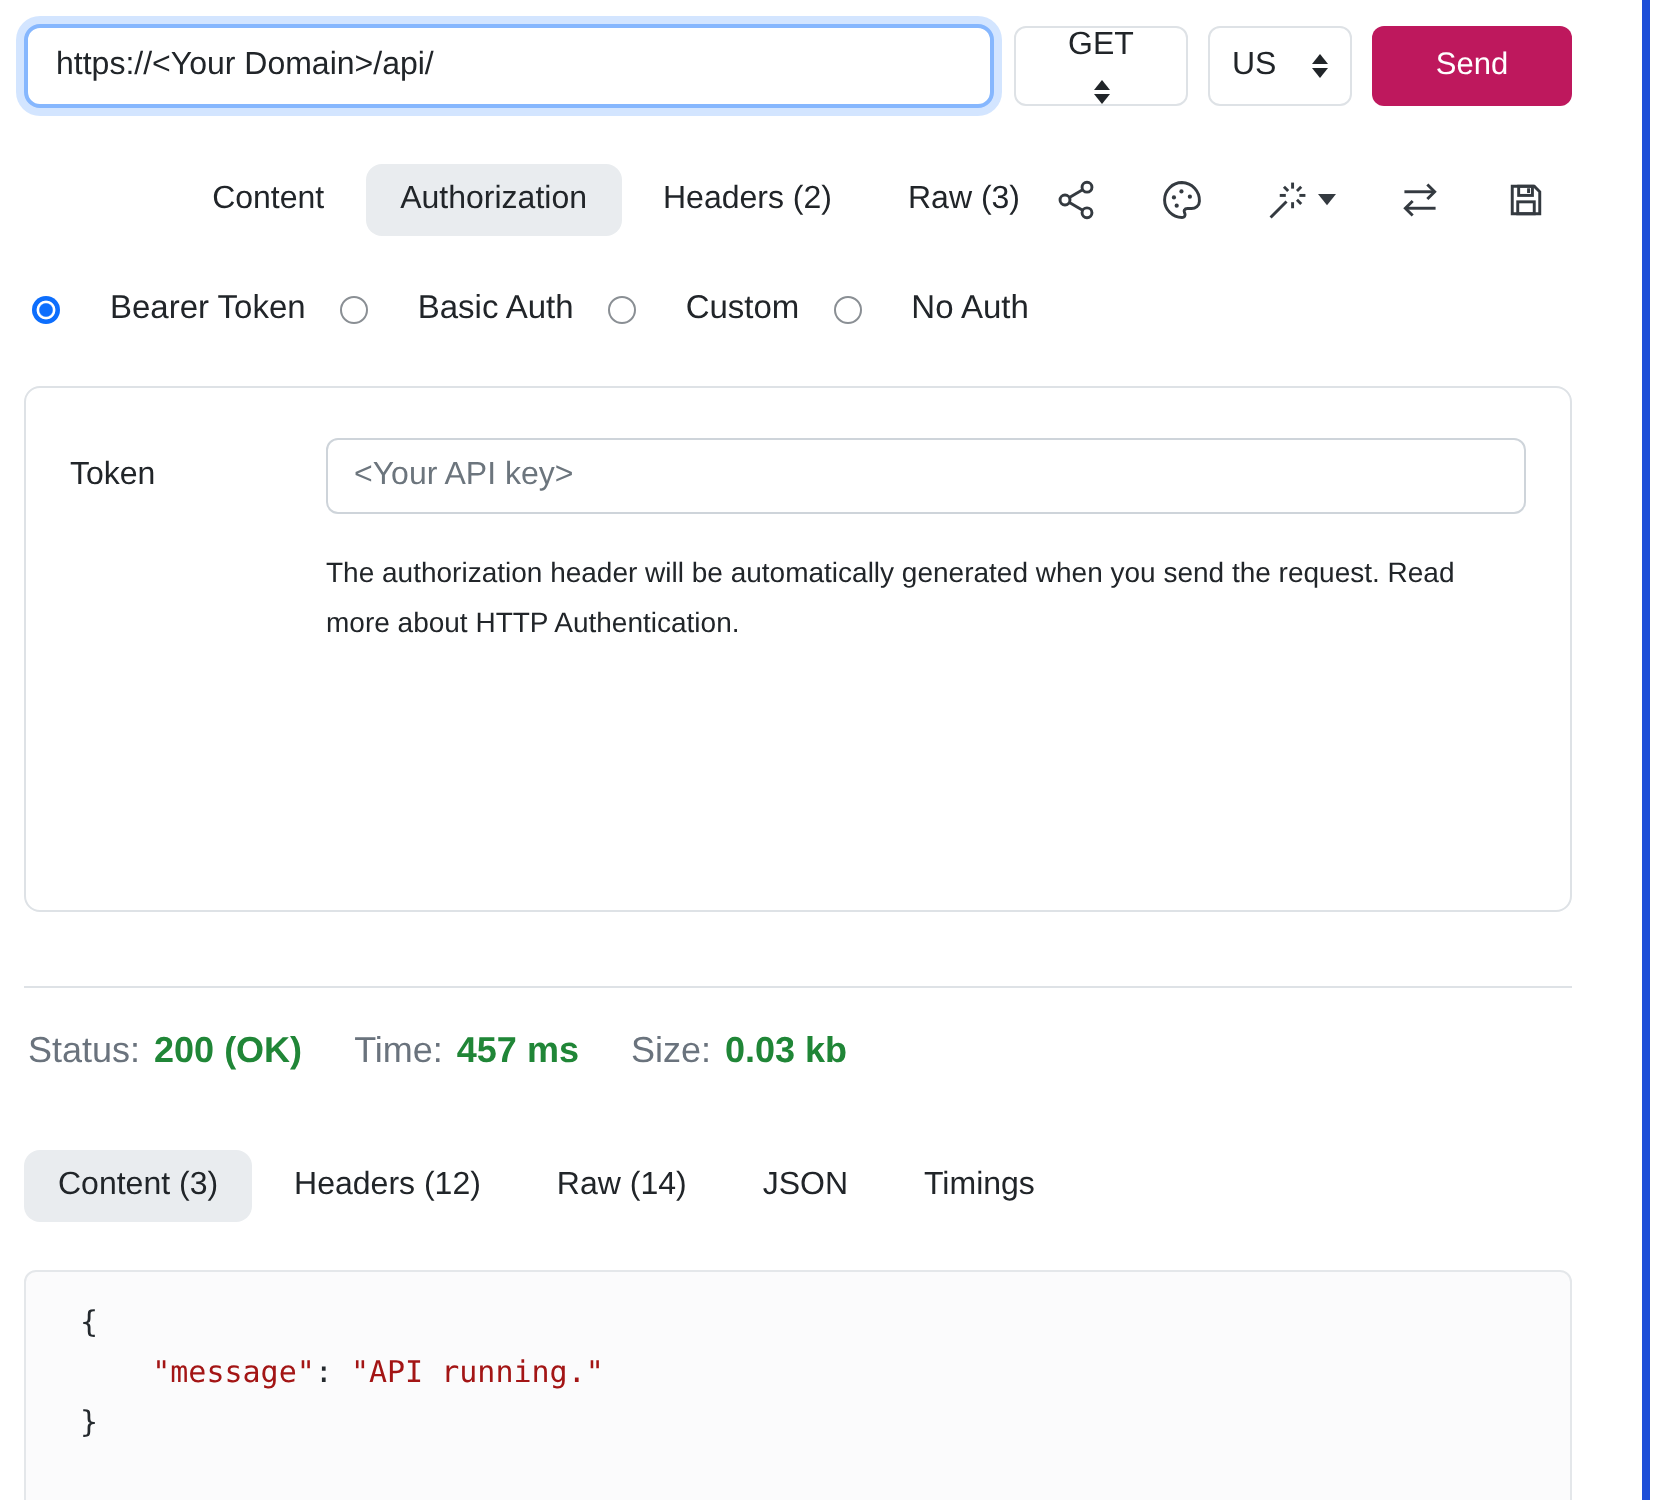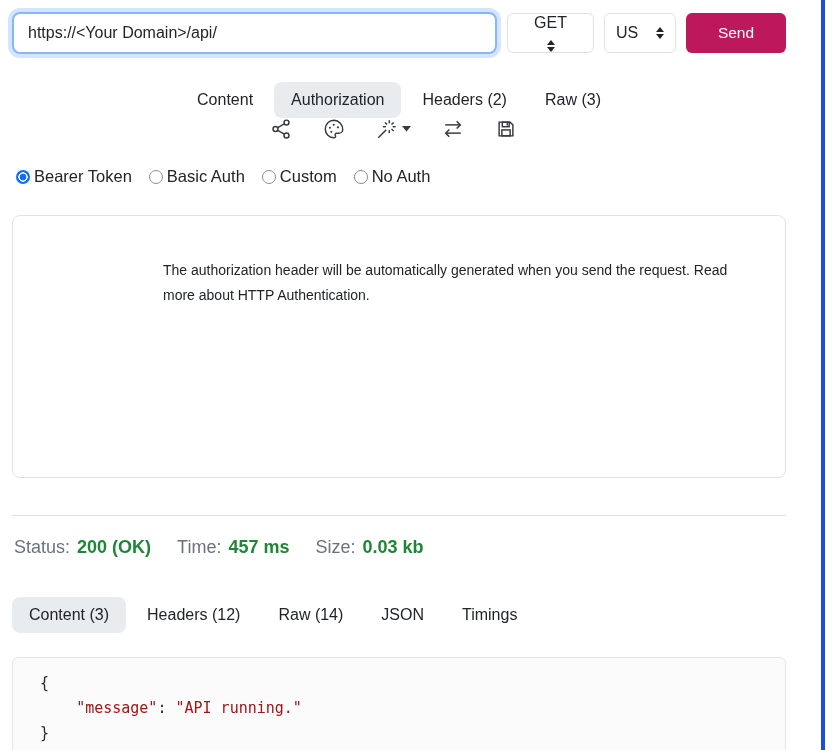--- a/index.html
+++ b/index.html
@@ -36,36 +36,36 @@
   .updown i { display: block; width: 0; height: 0; border-left: 4.5px solid transparent; border-right: 4.5px solid transparent; }
   .updown i.up { border-bottom: 5px solid #212529; }
   .updown i.down { border-top: 5px solid #212529; }
   .send-btn {
     width: 100px; height: 40px; flex: none;
     background: #be185d; color: #fff; border: none; border-radius: 6px;
     font-size: 15.5px; font-family: "Liberation Sans", sans-serif; cursor: pointer;
   }
 
   
-  .tabs-row { margin-top: 28px; display: flex; justify-content: flex-end; align-items: center; flex-direction: column; }
+  .tabs-row { margin-top: 28px; display: flex; justify-content: flex-end; align-items: center; }
   .tabs { display: flex; gap: 4px; }
   .tab {
     padding: 9px 17px; font-size: 16px; border-radius: 8px;
     color: #212529; cursor: pointer; white-space: nowrap;
   }
   .tab.active { background: #e9ecef; }
 
   .icon-bar { display: flex; align-items: center; gap: 31px; margin-right: 12px; }
   .icon-btn { display: inline-flex; align-items: center; color: #343a40; cursor: pointer; }
   .icon-btn svg { display: block; }
   .caret { margin-left: 4px; }
 
   
   .auth-options { margin-top: 27px; display: flex; align-items: center; gap: 17px; padding-left: 4px; }
-  .radio-item { display: flex; align-items: center; gap: 4px; font-size: 16.5px; cursor: pointer; }
+  .radio-item { display: flex; align-items: center; gap: 25px; font-size: 16.5px; cursor: pointer; }
   .radio {
     width: 14px; height: 14px; border-radius: 50%;
     border: 1px solid #8a8f94; background: #fff; flex: none;
   }
   .radio.checked {
     border: none;
     background: radial-gradient(circle, #0d6efd 0 3.1px, #fff 3.7px 4.5px, #0d6efd 4.9px 100%);
   }
 
   
@@ -205,20 +205,24 @@
       <span class="radio"></span>
       <span>Custom</span>
     </label>
     <label class="radio-item">
       <span class="radio"></span>
       <span>No Auth</span>
     </label>
   </div>
 
   <div class="token-panel">
+    <div class="token-row">
+      <span class="token-label">Token</span>
+      <input class="token-input" value="&lt;Your API key&gt;" style="">
+    </div>
     <p class="help-text">The authorization header will be automatically generated when you send the request. Read more about HTTP Authentication.</p>
   </div>
 
   <hr class="divider">
 
   <div class="status-row">
     <span class="stat">
       <span class="lbl">Status:</span>
       <span class="val">200 (OK)</span>
     </span>

